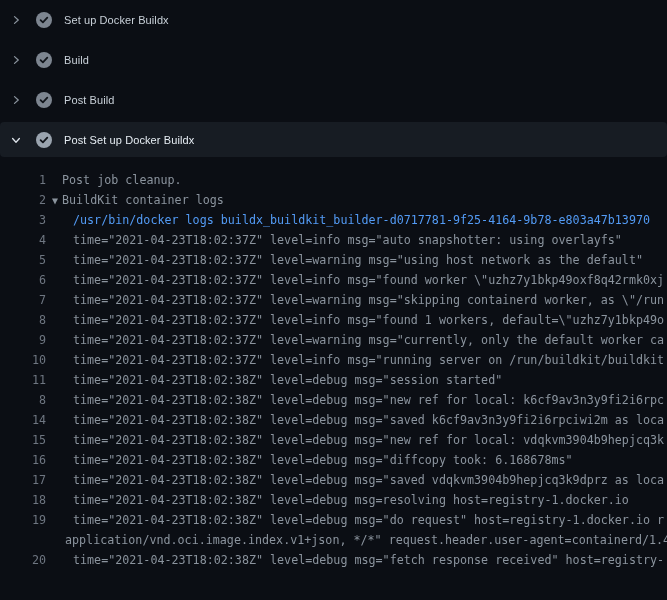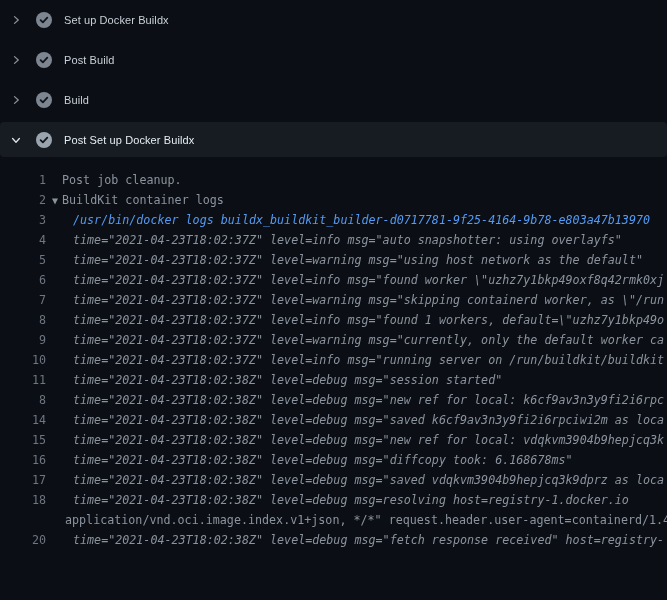--- a/index.html
+++ b/index.html
@@ -31,21 +31,21 @@
     font-size:11.7px;line-height:20px;
   }
   .log-row{display:flex;height:20px;white-space:pre;overflow:hidden;}
   .ln{
     width:46px;flex:none;text-align:right;color:#6e7681;cursor:pointer;
     -webkit-user-select:none;user-select:none;
   }
   .lt{color:#8b949e;flex:none;}
   .lt.cmd{color:#539bf5;}
   .i-top{padding-left:16px;}
-  .i-child{padding-left:27px;font-style:italic;}
+  .i-child{padding-left:27px;}
   .i-wrap{padding-left:19px;}
   .i-group{padding-left:6px;text-align:center;}
   .marker{color:#8b949e;margin-right:4px;cursor:pointer;font-size:10px;}
 </style>
 </head>
 <body>
 
 <div class="steps">
 
   <div class="step-row">
@@ -68,36 +68,36 @@
       <svg width="12" height="12" viewBox="0 0 16 16">
           <path d="M6 3.5 L11 8 L6 12.5" fill="none" stroke="#8b949e" stroke-width="1.7" stroke-linecap="round" stroke-linejoin="round"></path>
         </svg>
     </span>
     <span class="badge">
       <svg width="16" height="16" viewBox="0 0 16 16">
           <circle cx="8" cy="8" r="8" fill="#7d8590"></circle>
           <path d="M11.3 5.6 L6.9 10.3 L4.6 8.1" fill="none" stroke="#11151b" stroke-width="1.8" stroke-linecap="round" stroke-linejoin="round"></path>
         </svg>
     </span>
+    <span class="step-label">Build</span>
+  </div>
+
+  <div class="step-row">
+    <span class="chev">
+      <svg width="12" height="12" viewBox="0 0 16 16">
+          <path d="M6 3.5 L11 8 L6 12.5" fill="none" stroke="#8b949e" stroke-width="1.7" stroke-linecap="round" stroke-linejoin="round"></path>
+        </svg>
+    </span>
+    <span class="badge">
+      <svg width="16" height="16" viewBox="0 0 16 16">
+          <circle cx="8" cy="8" r="8" fill="#7d8590"></circle>
+          <path d="M11.3 5.6 L6.9 10.3 L4.6 8.1" fill="none" stroke="#11151b" stroke-width="1.8" stroke-linecap="round" stroke-linejoin="round"></path>
+        </svg>
+    </span>
     <span class="step-label">Post Build</span>
-  </div>
-
-  <div class="step-row">
-    <span class="chev">
-      <svg width="12" height="12" viewBox="0 0 16 16">
-          <path d="M6 3.5 L11 8 L6 12.5" fill="none" stroke="#8b949e" stroke-width="1.7" stroke-linecap="round" stroke-linejoin="round"></path>
-        </svg>
-    </span>
-    <span class="badge">
-      <svg width="16" height="16" viewBox="0 0 16 16">
-          <circle cx="8" cy="8" r="8" fill="#7d8590"></circle>
-          <path d="M11.3 5.6 L6.9 10.3 L4.6 8.1" fill="none" stroke="#11151b" stroke-width="1.8" stroke-linecap="round" stroke-linejoin="round"></path>
-        </svg>
-    </span>
-    <span class="step-label">Build</span>
   </div>
 
   <div class="step-row expanded">
     <span class="chev">
       <svg width="12" height="12" viewBox="0 0 16 16">
           <path d="M3.5 6 L8 11 L12.5 6" fill="none" stroke="#dfe5ec" stroke-width="1.7" stroke-linecap="round" stroke-linejoin="round"></path>
         </svg>
     </span>
     <span class="badge">
       <svg width="16" height="16" viewBox="0 0 16 16">
@@ -191,20 +191,24 @@
   <div class="log-row">
     <span class="ln">17</span>
     <span class="lt i-child">time="2021-04-23T18:02:38Z" level=debug msg="saved vdqkvm3904b9hepjcq3k9dprz as loca</span>
   </div>
 
   <div class="log-row">
     <span class="ln">18</span>
     <span class="lt i-child">time="2021-04-23T18:02:38Z" level=debug msg=resolving host=registry-1.docker.io</span>
   </div>
 
+  <div class="log-row">
+    <span class="ln">19</span>
+    <span class="lt i-child">time="2021-04-23T18:02:38Z" level=debug msg="do request" host=registry-1.docker.io r</span>
+  </div>
 
   <div class="log-row">
     <span class="ln"></span>
     <span class="lt i-wrap">application/vnd.oci.image.index.v1+json, */*" request.header.user-agent=containerd/1.4</span>
   </div>
 
   <div class="log-row">
     <span class="ln">20</span>
     <span class="lt i-child">time="2021-04-23T18:02:38Z" level=debug msg="fetch response received" host=registry-</span>
   </div>

